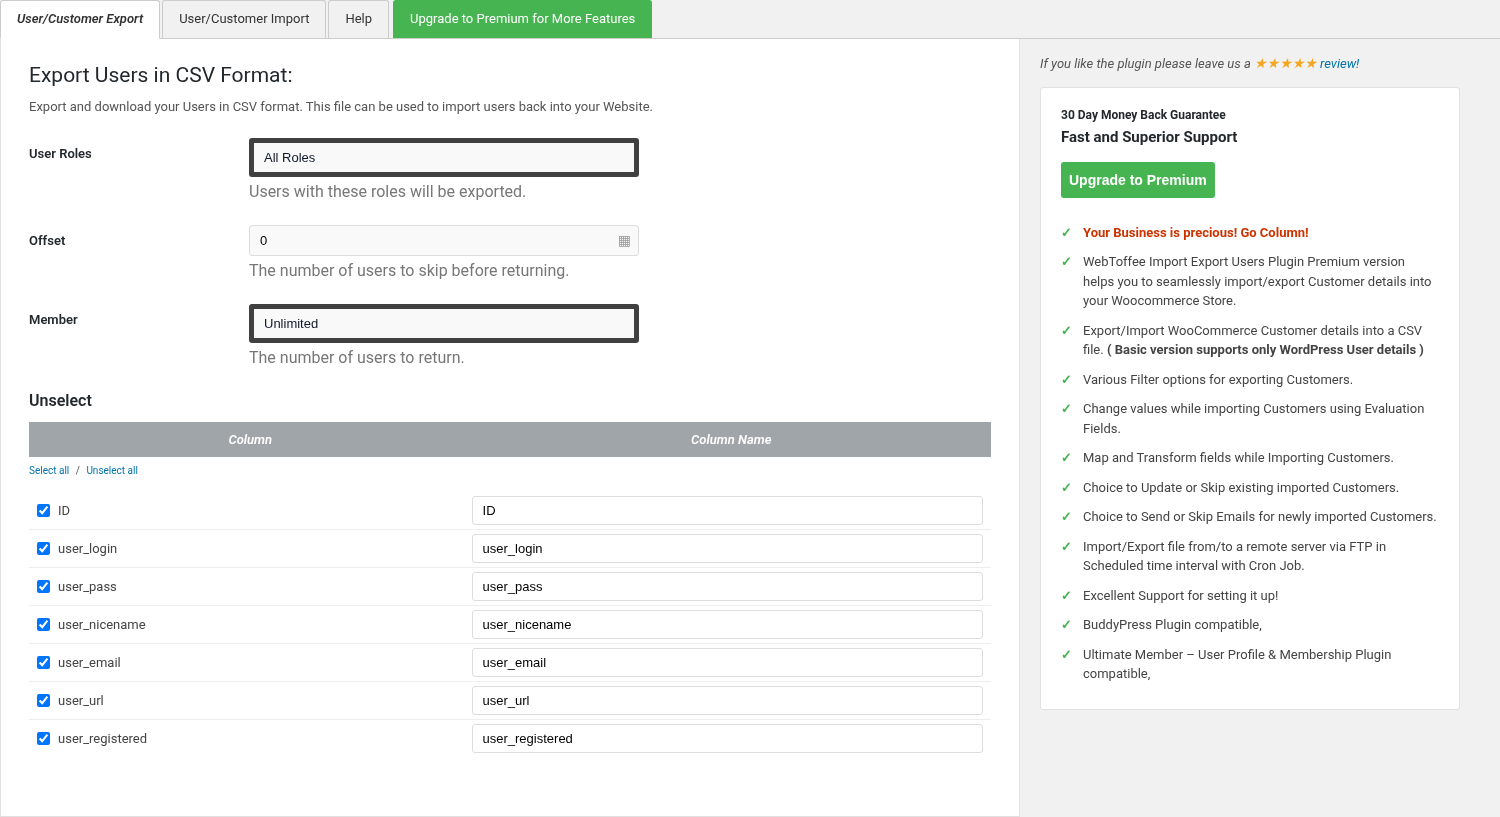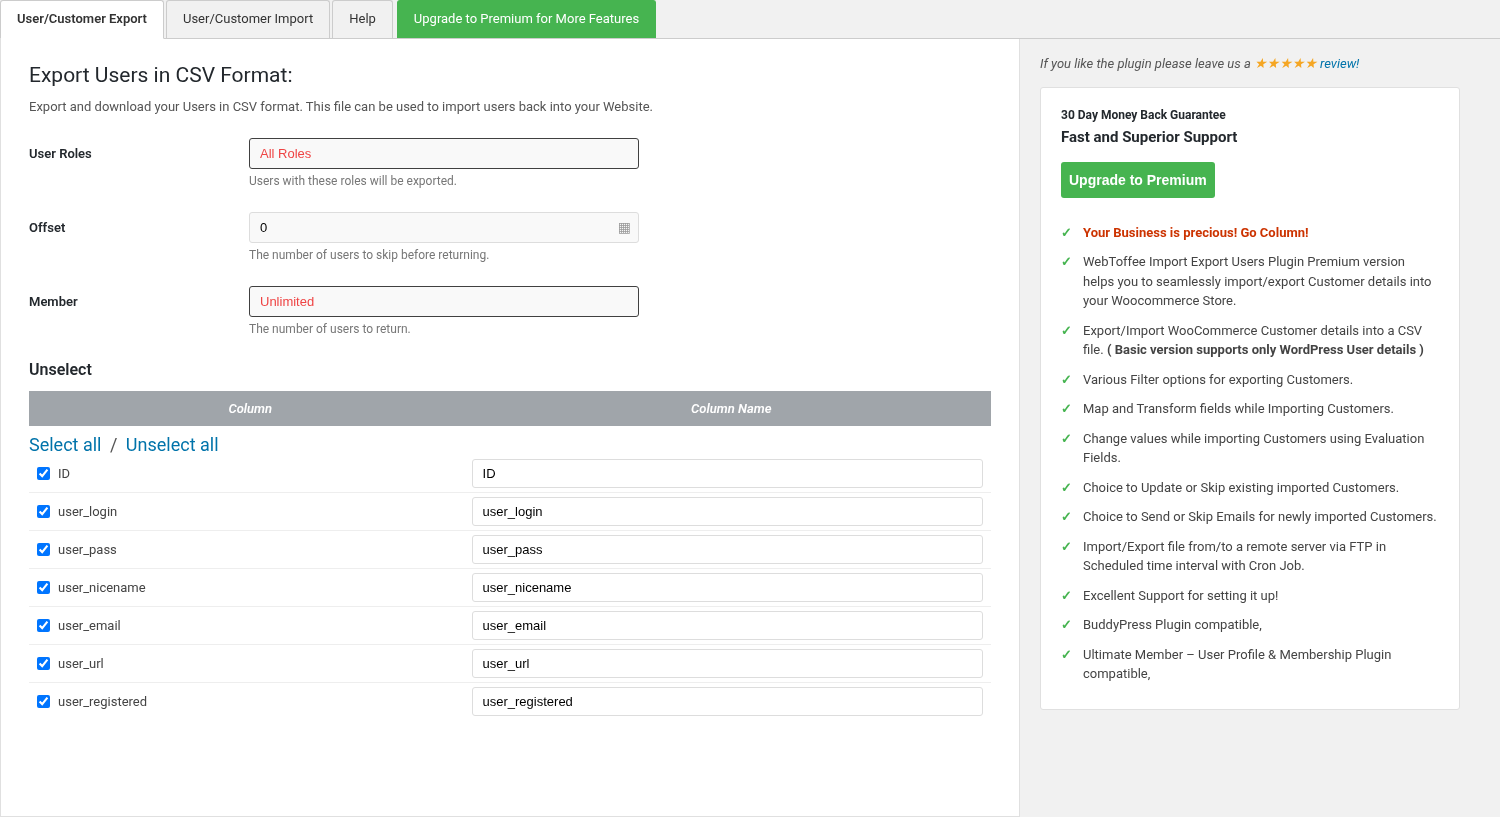--- a/index.html
+++ b/index.html
@@ -32,20 +32,21 @@
       color: #333;
       margin-right: 2px;
       border-radius: 3px 3px 0 0;
       line-height: 1.6;
     }
     .tab.active {
       background: #fff;
       border-bottom: 1px solid #fff;
       margin-bottom: -1px;
       font-weight: 600;
+      font-style: italic;
     }
     .tab-upgrade {
       background: #46b450;
       color: #fff;
       border-color: #46b450;
       margin-left: 2px;
     }
 
     
     .main-content {
@@ -96,30 +97,30 @@
       padding-top: 8px;
       color: #23282d;
     }
     .form-field-wrap {
       flex: 1;
     }
     .form-input {
       width: 100%;
       max-width: 390px;
       padding: 7px 10px;
-      border: 1px solid #404040;
+      border: 5px solid #404040;
       border-radius: 3px;
       font-size: 13px;
       background: #f9f9f9;
-      color: #ef4444;
+      color: #0f172a;
     }
     .form-hint {
       margin-top: 5px;
       color: #777;
-      font-size: 12px;
+      font-size: 16px;
     }
     .offset-input-wrap {
       position: relative;
       max-width: 390px;
     }
     .offset-input-wrap input {
       width: 100%;
       padding: 7px 32px 7px 10px;
       border: 1px solid #ddd;
       border-radius: 3px;
@@ -156,22 +157,22 @@
       text-align: center;
       color: #fff;
       font-weight: 600;
       font-size: 13px;
     }
     .columns-table thead th:first-child {
       text-align: center;
       width: 46%;
     }
     .select-links {
-      margin-bottom: 0;
-      font-size: 18px;
+      margin-bottom: 16px;
+      font-size: 10px;
     }
     .select-links a {
       color: #0073aa;
       text-decoration: none;
       cursor: pointer;
     }
     .select-links span { color: #555; margin: 0 4px; }
 
     
     .col-row {
@@ -417,22 +418,22 @@
       <div class="promo-card">
         <div class="promo-guarantee">30 Day Money Back Guarantee</div>
         <div class="promo-support">Fast and Superior Support</div>
         <button class="upgrade-btn">Upgrade to Premium</button>
 
         <ul class="feature-list" id="feature-list">
             <li class="highlight">Your Business is precious! Go Column!</li>
             <li>WebToffee Import Export Users Plugin Premium version helps you to seamlessly import/export Customer details into your Woocommerce Store.</li>
             <li>Export/Import WooCommerce Customer details into a CSV file. <strong>( Basic version supports only WordPress User details )</strong></li>
             <li>Various Filter options for exporting Customers.</li>
+            <li>Change values while importing Customers using Evaluation Fields.</li>
             <li>Map and Transform fields while Importing Customers.</li>
-            <li>Change values while importing Customers using Evaluation Fields.</li>
             <li>Choice to Update or Skip existing imported Customers.</li>
             <li>Choice to Send or Skip Emails for newly imported Customers.</li>
             <li>Import/Export file from/to a remote server via FTP in Scheduled time interval with Cron Job.</li>
             <li>Excellent Support for setting it up!</li>
             <li>BuddyPress Plugin compatible,</li>
             <li>Ultimate Member – User Profile &amp; Membership Plugin compatible,</li>
           </ul>
       </div>
     </div>
   </div>

